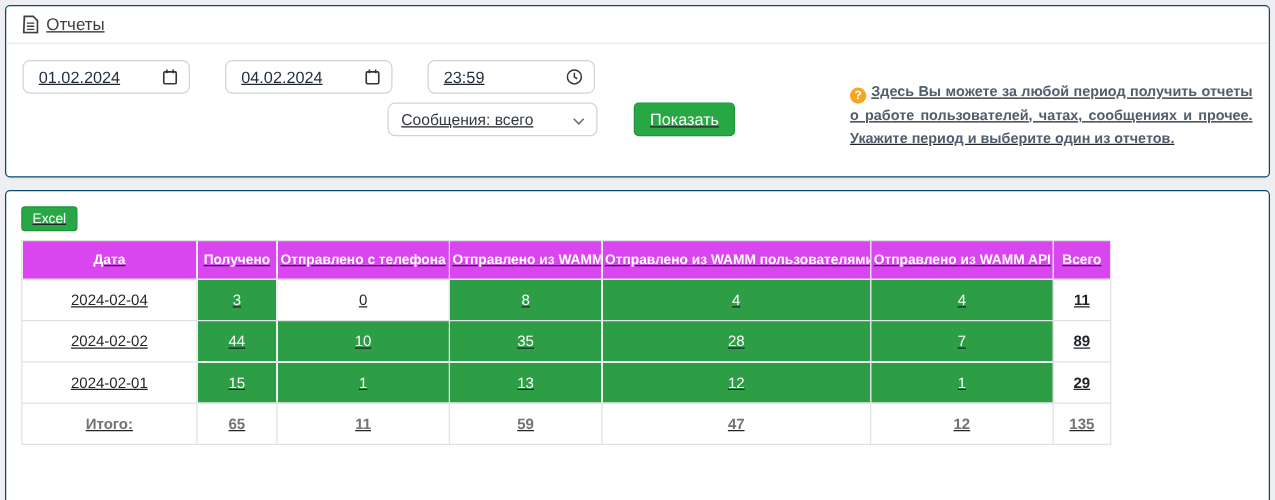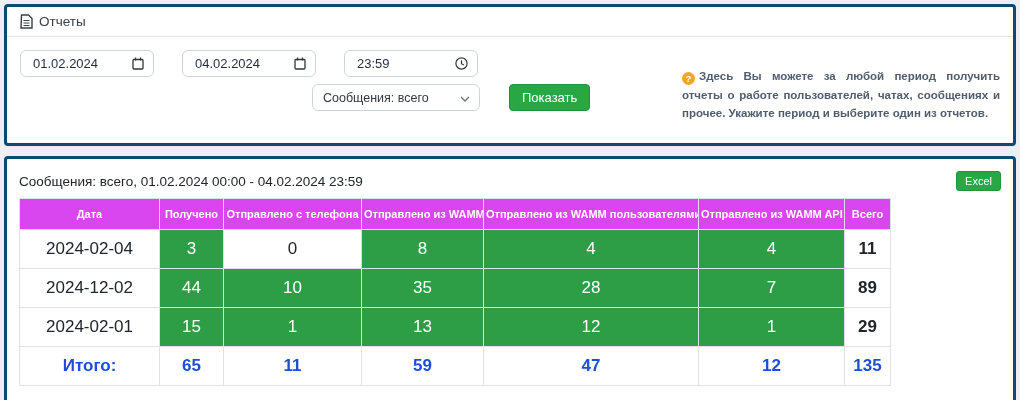--- a/index.html
+++ b/index.html
@@ -6,23 +6,24 @@
   html, body { width: 1020px; height: 400px; }
   body {
     background: #edeff2;
     font-family: "Liberation Sans", sans-serif;
     color: #212529;
   }
   .page { padding: 4px; }
 
   .card {
     background: #ffffff;
-    border: 3px solid #0c4a6e;
+    border: 1px solid #0c4a6e;
     border-radius: 4px;
     box-shadow: 0 1px 2px rgba(0,0,0,0.04);
+    text-decoration: underline;
   }
 
   
   .card-header {
     display: flex; align-items: center; gap: 6px;
     padding: 7px 13px;
     border-bottom: 1px solid #e4e7ea;
   }
   .page-title { font-size: 13.5px; color: #3a4046; }
   .doc-icon { display: inline-flex; }
@@ -93,24 +94,24 @@
     border-collapse: collapse;
     table-layout: fixed;
     width: 872px;
   }
   th, td { border: 1px solid #dee2e6; text-align: center; overflow: hidden; }
   th {
     background: #d946ef; color: #fff;
     font-size: 11px; font-weight: 700;
     padding: 9px 2px; white-space: nowrap;
   }
-  td { font-size: 17px; padding: 9px 3px; background: #fff; }
+  td { font-size: 12px; padding: 9px 3px; background: #fff; }
   td.green { background: #2d9e46; color: #fff; }
   td.row-total-cell { font-weight: 700; }
-  tr.totals-row td { font-weight: 700; background: #fff; color: #1d4ed8; }
+  tr.totals-row td { font-weight: 700; background: #fff; color: #737373; }
 </style>
 </head>
 <body>
 
 <div class="page">
 
   <section class="card">
     <div class="card-header">
       <span class="doc-icon">
         <svg width="13" height="15" viewBox="0 0 13 15" fill="none">
@@ -165,21 +166,20 @@
           <button class="btn-show">Показать</button>
         </div>
       </div>
 
       <p class="help"><span class="help-icon">?</span><span>Здесь Вы можете за любой период получить отчеты о работе пользователей, чатах, сообщениях и прочее. Укажите период и выберите один из отчетов.</span></p>
     </div>
   </section>
 
   <section class="card report-card">
     <div class="report-header">
-      <div class="report-title">Сообщения: всего, 01.02.2024 00:00 - 04.02.2024 23:59</div>
       <button class="btn-excel">Excel</button>
     </div>
 
     <table>
       <colgroup>
         <col style="width:140px">
           <col style="width:64px">
           <col style="width:138px">
         <col style="width:122px">
           <col style="width:215px">
@@ -201,21 +201,21 @@
           <tr>
             <td>2024-02-04</td>
             <td class="green">3</td>
             <td>0</td>
             <td class="green">8</td>
             <td class="green">4</td>
             <td class="green">4</td>
             <td class="row-total-cell">11</td>
           </tr>
           <tr>
-            <td>2024-12-02</td>
+            <td>2024-02-02</td>
             <td class="green">44</td>
             <td class="green">10</td>
             <td class="green">35</td>
             <td class="green">28</td>
             <td class="green">7</td>
             <td class="row-total-cell">89</td>
           </tr>
           <tr>
             <td>2024-02-01</td>
             <td class="green">15</td>

